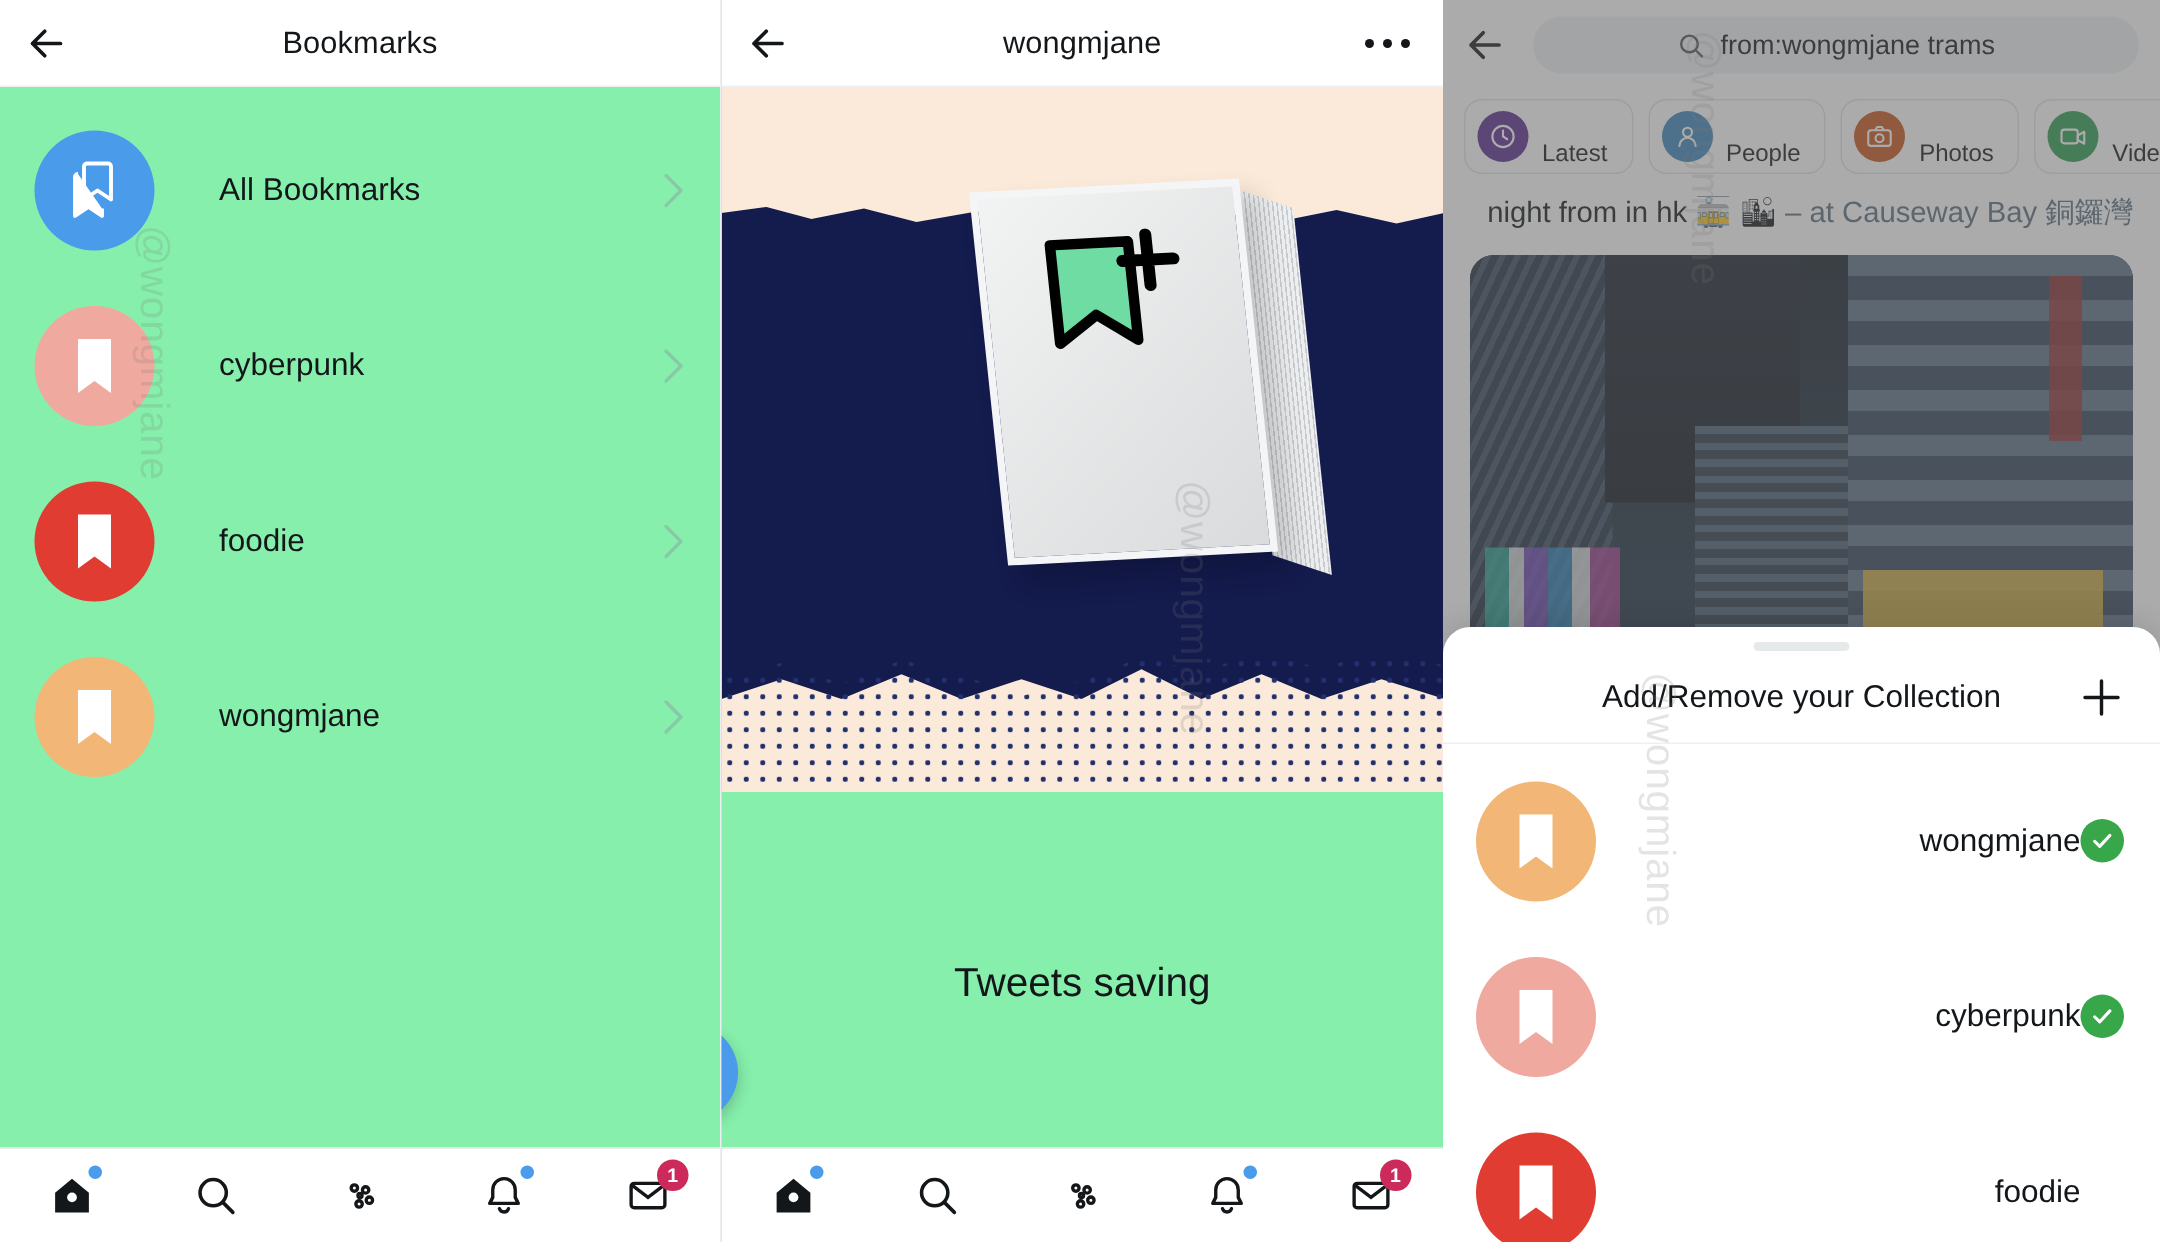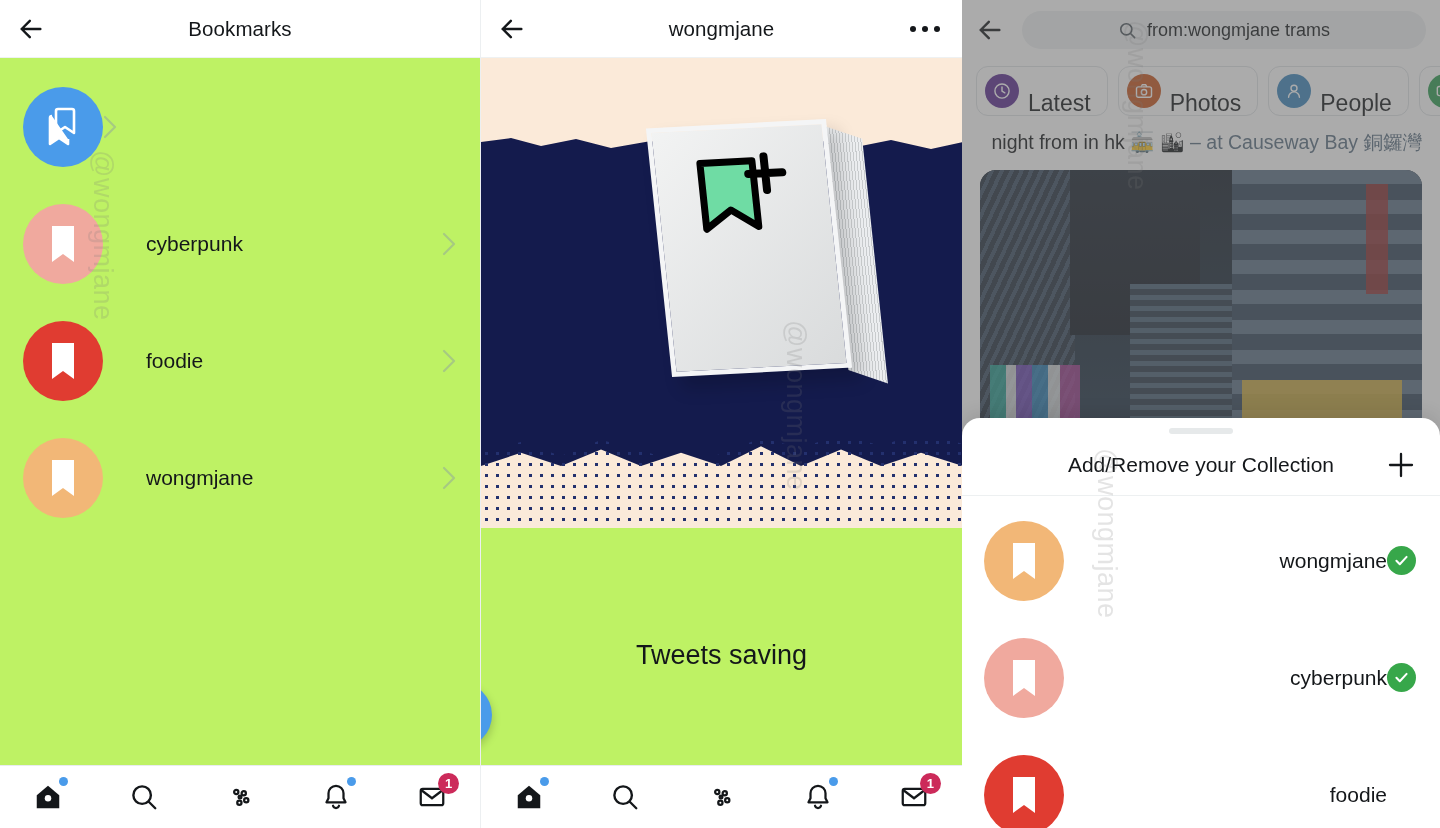--- a/index.html
+++ b/index.html
@@ -5,21 +5,21 @@
   * { box-sizing: border-box; margin: 0; padding: 0; }
   html, body {
     width: 1440px; height: 828px;
     font-family: "Liberation Sans", sans-serif;
     background: #ffffff;
     overflow: hidden;
   }
   .stage { position: relative; width: 1440px; height: 828px; background:#fff; }
 
   
-  .panel { position: absolute; top: 0; height: 828px; background: #bef264; overflow: hidden; }
+  .panel { position: absolute; top: 0; height: 828px; background: #86efac; overflow: hidden; }
   #panel-left   { left: 0;    width: 480px; }
   #panel-mid    { left: 480px; width: 482px; border-left: 1px solid #eceff1; }
   #panel-right  { left: 962px; width: 478px; text-align: right; }
 
   
   .appbar {
     position: relative; height: 58px; display: flex; align-items: center;
     background: #fff; border-bottom: 1px solid #eef1f2;
   }
   .appbar .back {
@@ -115,21 +115,21 @@
     display:flex; align-items:center; justify-content:center; gap: 10px;
   }
   .search-pill .q { font-size: 18px; color:#14171a; }
   .chips { display:flex; gap: 10px; padding: 6px 14px 10px; background:#fff; }
   .chip {
     display:flex; align-items:center; gap: 9px; height: 50px; padding: 0 16px 0 8px;
     border: 1px solid #dfe3e6; border-radius: 12px; flex: 0 0 auto;
   }
   .chip .ic { width: 34px; height: 34px; border-radius:50%; display:flex; align-items:center; justify-content:center; }
   .chip .ic svg { width: 20px; height: 20px; }
-  .chip .lb { font-size: 23px; color:#14171a; white-space:nowrap;margin-top:24px; }
+  .chip .lb { font-size: 16px; color:#14171a; white-space:nowrap;margin-top:24px; }
 
   .tweet { padding: 2px 18px 0 18px; background:#fff; }
   .tweet .txt { font-size: 19.5px; line-height: 28px; color:#14171a; }
   .tweet .place { color:#5b7083; }
   .tweet .photo {
     margin-top: 14px; height: 300px; border-radius: 16px; overflow:hidden; position:relative;
     background: linear-gradient(#16202b, #24384d);
   }
   .tweet .photo .b1,.tweet .photo .b2,.tweet .photo .b3,.tweet .photo .b4 { position:absolute; }
   .tweet .photo .b1 { left:0; top:0; width: 95px; height: 100%; background: repeating-linear-gradient(115deg,#3c4f63 0 4px,#24313f 4px 9px); }
@@ -191,20 +191,21 @@
 
     <div class="coll-list">
 
       <div class="coll-row">
         <div class="coll-badge" style="background:#4a9bea">
           <svg viewBox="0 0 36 44">
               <path d="M13 4h14a2 2 0 0 1 2 2v22l-9-6-9 6V6a2 2 0 0 1 2-2z" fill="none" stroke="#fff" stroke-width="2.6" stroke-linejoin="round"></path>
               <path d="M7 11a2 2 0 0 0-2 2v26l9-6 9 6V34" fill="#fff" stroke="#fff" stroke-width="2.6" stroke-linejoin="round"></path>
             </svg>
         </div>
+        <div class="coll-label">All Bookmarks</div>
         <svg class="chev" viewBox="0 0 14 24">
             <path d="M2 2l10 10L2 22" fill="none" stroke="#8a9aa5" stroke-width="2.2" stroke-linecap="round" stroke-linejoin="round"></path>
           </svg>
       </div>
 
       <div class="coll-row">
         <div class="coll-badge" style="background:#f0a99e">
           <svg viewBox="0 0 36 44">
               <path d="M7 4h22v36l-11-8-11 8z" fill="#fff"></path>
             </svg>
@@ -389,37 +390,37 @@
         <div class="chip">
           <span class="ic" style="background:#5b2d91">
             <svg viewBox="0 0 24 24">
                 <circle cx="12" cy="12" r="8.5" fill="none" stroke="#fff" stroke-width="1.7"></circle>
                 <path d="M12 7.2V12l3.4 2.2" fill="none" stroke="#fff" stroke-width="1.7" stroke-linecap="round"></path>
               </svg>
           </span>
           <span class="lb">Latest</span>
         </div>
         <div class="chip">
+          <span class="ic" style="background:#3d87bd">
+            <svg viewBox="0 0 24 24">
+                <circle cx="12" cy="8.6" r="3.6" fill="none" stroke="#fff" stroke-width="1.7"></circle>
+                <path d="M5.5 19.5a6.5 6.5 0 0 1 13 0" fill="none" stroke="#fff" stroke-width="1.7" stroke-linecap="round"></path>
+              </svg>
+          </span>
+          <span class="lb">People</span>
+        </div>
+        <div class="chip">
           <span class="ic" style="background:#c9561f">
             <svg viewBox="0 0 24 24">
                 <rect x="3" y="7" width="18" height="12.5" rx="2.4" fill="none" stroke="#fff" stroke-width="1.7"></rect>
                 <path d="M8.5 7l1.6-2.6h3.8L15.5 7" fill="none" stroke="#fff" stroke-width="1.7" stroke-linejoin="round"></path>
                 <circle cx="12" cy="13.4" r="3.2" fill="none" stroke="#fff" stroke-width="1.7"></circle>
               </svg>
           </span>
           <span class="lb">Photos</span>
-        </div>
-        <div class="chip">
-          <span class="ic" style="background:#3d87bd">
-            <svg viewBox="0 0 24 24">
-                <circle cx="12" cy="8.6" r="3.6" fill="none" stroke="#fff" stroke-width="1.7"></circle>
-                <path d="M5.5 19.5a6.5 6.5 0 0 1 13 0" fill="none" stroke="#fff" stroke-width="1.7" stroke-linecap="round"></path>
-              </svg>
-          </span>
-          <span class="lb">People</span>
         </div>
         <div class="chip">
           <span class="ic" style="background:#2f9e52">
             <svg viewBox="0 0 24 24">
                 <rect x="2.8" y="6.5" width="13" height="11" rx="2.2" fill="none" stroke="#fff" stroke-width="1.7"></rect>
                 <path d="M15.8 11.2l5.2-3v9.6l-5.2-3z" fill="none" stroke="#fff" stroke-width="1.7" stroke-linejoin="round"></path>
               </svg>
           </span>
           <span class="lb">Videos</span>
         </div>

